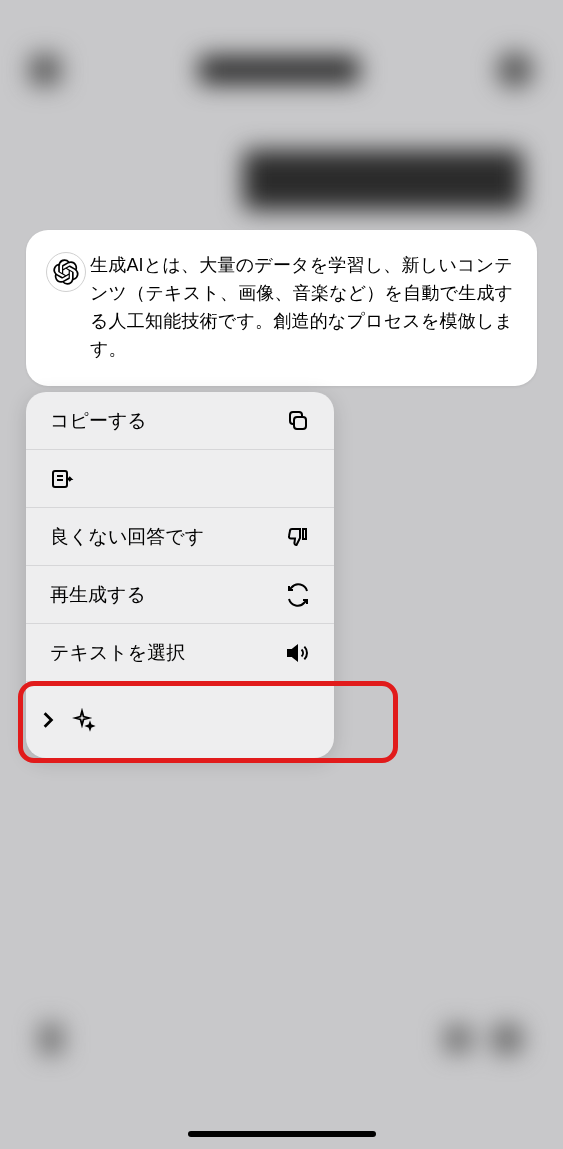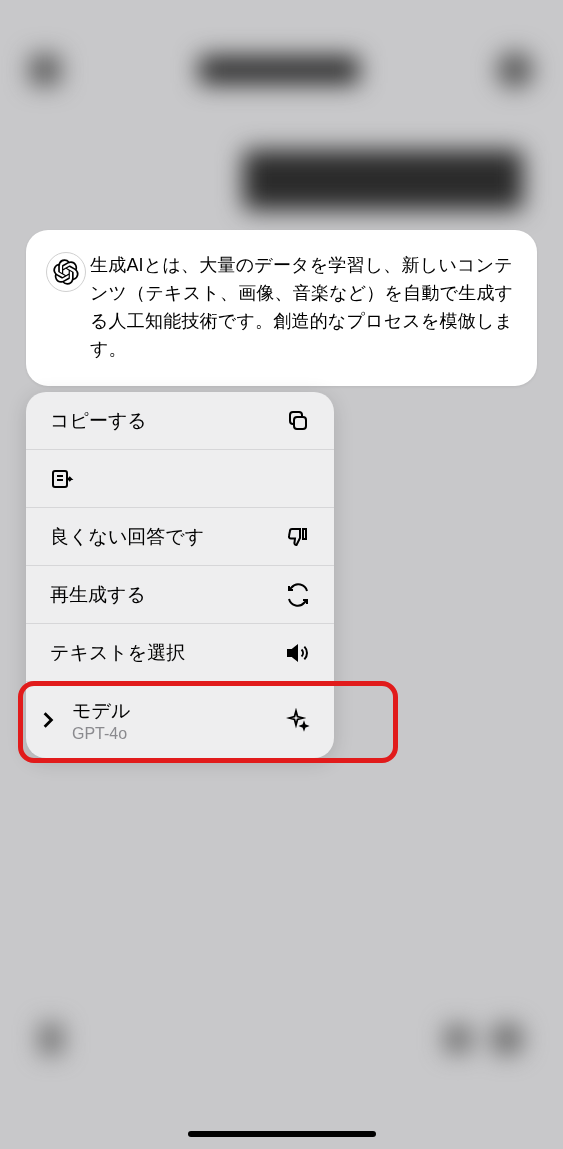--- a/index.html
+++ b/index.html
@@ -297,24 +297,20 @@
         <path d="M18.36 5.64a9 9 0 0 1 0 12.72"></path>
       </svg>
     </span>
   </div>
   <div class="menu-item model-item">
     <span class="model-chevron">
       <svg viewBox="0 0 10 16" fill="none" stroke="currentColor" stroke-width="2.5">
         <path d="M2 2l6 6-6 6"></path>
       </svg>
     </span>
-    <div class="model-text-group">
-      <span class="model-label">モデル</span>
-      <span class="model-value">GPT-4o</span>
-    </div>
     <span class="menu-item-icon">
       <svg viewBox="0 0 24 24" fill="none" stroke="currentColor" stroke-width="1.8">
         <path d="M10 3 L11.5 8.5 L17 10 L11.5 11.5 L10 17 L8.5 11.5 L3 10 L8.5 8.5 Z"></path>
         <path d="M18 15 L18.8 17.2 L21 18 L18.8 18.8 L18 21 L17.2 18.8 L15 18 L17.2 17.2 Z"></path>
       </svg>
     </span>
   </div>
 </div>
 
 <div class="highlight-box"></div>

